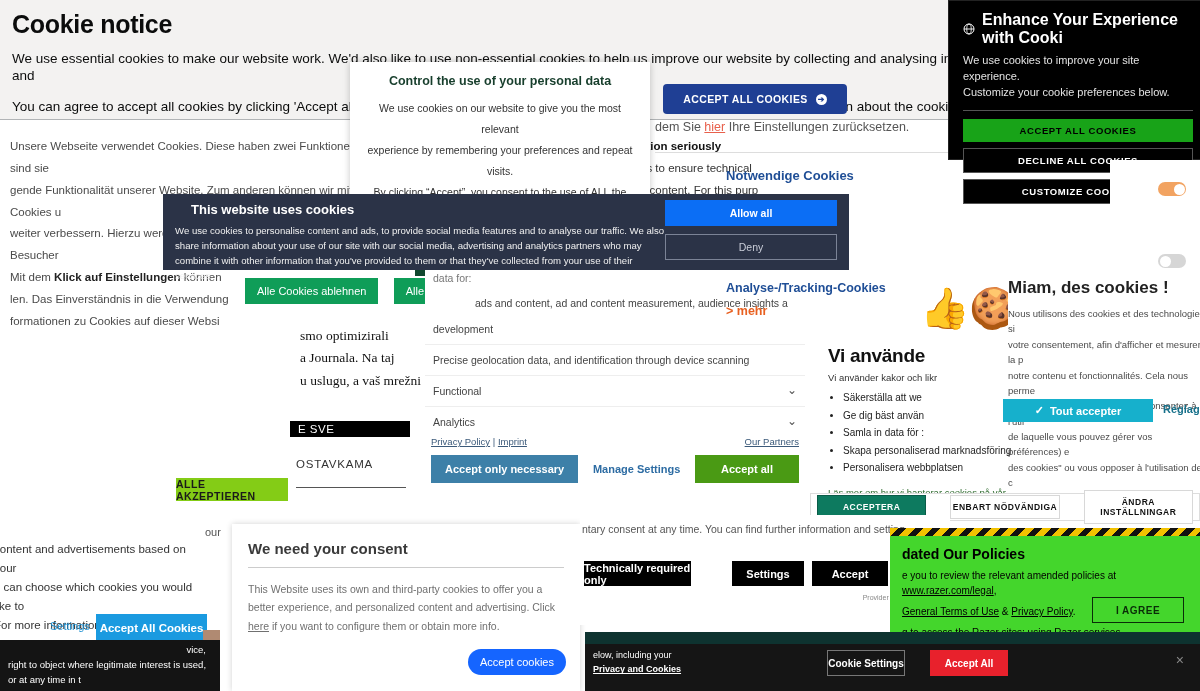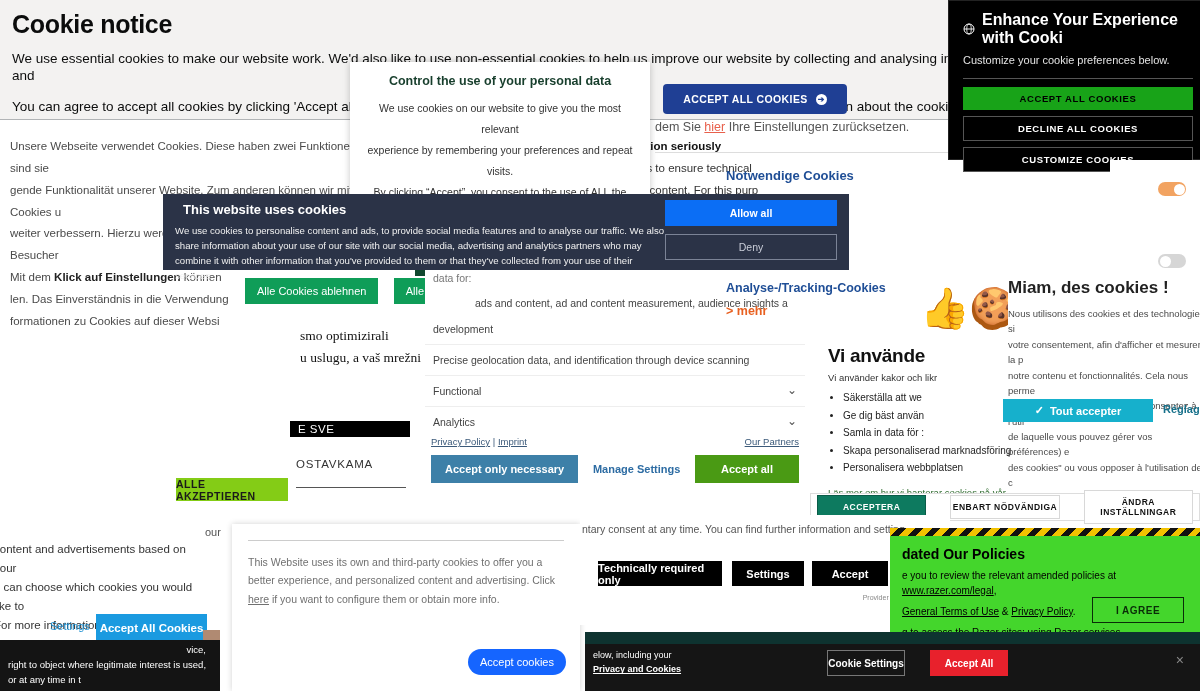--- a/index.html
+++ b/index.html
@@ -90,21 +90,21 @@
   .tog { width:28px; height:14px; border-radius:8px; position:relative; margin-left:48px; }
   .tog .knob { position:absolute; top:1.5px; width:11px; height:11px; border-radius:50%; background:#fff; }
   .tog-on { background:#f2a361; } .tog-on .knob { right:1.5px; }
   .tog-off { background:#d6d6d6; } .tog-off .knob { left:1.5px; }
 
   
   #navy {
     left:163px; top:194px; width:686px; height:76px; background:#2b3347; color:#fff;
     padding:8px 12px;
   }
-  #navy h3 { margin:0 0 7px 8px; font-size:13px; font-weight:bold; }
+  #navy h3 { margin:0 0 7px 16px; font-size:13px; font-weight:bold; }
   #navy p { margin:0; font-size:9.6px; line-height:1.55; width:490px; color:#f0f0f0; }
   #navy .allow {
     position:absolute; right:12px; top:6px; width:172px; height:26px; background:#0b6ef5;
     color:#fff; display:flex; align-items:center; justify-content:center;
     font-size:10.5px; font-weight:bold;
   }
   #navy .deny {
     position:absolute; right:12px; top:40px; width:172px; height:26px; background:#2b3347;
     border:1px solid #7b8396; color:#c9cdd8; display:flex; align-items:center; justify-content:center;
     font-size:10.5px;
@@ -203,21 +203,21 @@
     color:#fff; border-radius:13px; display:flex; align-items:center; justify-content:center;
     font-size:11px;
   }
 
   
   #three-wrap { left:580px; top:515px; width:370px; height:110px; background:#fff; }
   #three-wrap .lead { font-size:10.5px; color:#555; padding:8px 2px 0 2px; }
   .blk-btn { position:absolute; height:25px; background:#000; color:#fff;
              display:flex; align-items:center; justify-content:center;
              font-size:11px; font-weight:bold; }
-  #b-tech { left:18px; top:46px; width:124px; }
+  #b-tech { left:4px; top:46px; width:107px; }
   #b-set  { left:152px; top:46px; width:72px; }
   #b-acc  { left:232px; top:46px; width:76px; }
   #prov { position:absolute; right:12px; top:79px; font-size:7px; color:#888; }
 
   
   #razer { left:890px; top:536px; width:310px; height:97px; background:#44d62c; color:#000;
            padding:10px 12px; }
   #razer h3 { margin:0 0 6px 0; font-size:14px; font-weight:bold; }
   #razer p { margin:0 0 6px 0; font-size:10px; line-height:1.5; }
   #razer a { color:#000; text-decoration:underline; }
@@ -259,20 +259,21 @@
   <div>Unsere Webseite verwendet Cookies. Diese haben zwei Funktionen: Zum einen sind sie</div>
   <div>gende Funktionalität unserer Website. Zum anderen können wir mit Hilfe der Cookies u</div>
   <div>weiter verbessern. Hierzu werden u. a. pseudonymisierte Daten von Website-Besucher</div>
   <div><span>Mit dem </span><b>Klick auf Einstellungen</b><span> können</span></div>
   <div>len. Das Einverständnis in die Verwendung</div>
   <div>formationen zu Cookies auf dieser Websi</div>
 </div>
 
 <div class="layer" id="hr-text">
   <div>smo optimizirali</div>
+  <div>a Journala. Na taj</div>
   <div>u uslugu, a vaš mrežni</div>
 </div>
 
 <div class="layer" id="serious">
   <div class="hd">ction seriously</div>
   <div>us to ensure technical</div>
   <div>d content. For this purp</div>
 </div>
 
 <div class="layer" id="control-panel">
@@ -301,20 +302,21 @@
 <div class="layer" id="enhance">
   <div class="ehead">
     <svg class="globe-icon" viewBox="0 0 24 24">
       <circle cx="12" cy="12" r="10" fill="none" stroke="#fff" stroke-width="2"></circle>
       <ellipse cx="12" cy="12" rx="4.5" ry="10" fill="none" stroke="#fff" stroke-width="1.6"></ellipse>
       <line x1="2" y1="12" x2="22" y2="12" stroke="#fff" stroke-width="1.8"></line>
     </svg>
     <span>Enhance Your Experience with Cooki</span>
   </div>
   <div class="esub">
+    <div>We use cookies to improve your site experience.</div>
     <div>Customize your cookie preferences below.</div>
   </div>
   <hr>
   <div class="ebtn ebtn-green">ACCEPT ALL COOKIES</div>
   <div class="ebtn ebtn-ghost">DECLINE ALL COOKIES</div>
   <div class="ebtn ebtn-ghost">CUSTOMIZE COOKIES</div>
 </div>
 
 <div class="layer" id="toggles">
   <div class="tog tog-on" style="margin-top:22px">
@@ -429,20 +431,21 @@
 <div class="layer" id="bl-accept">Accept All Cookies</div>
 
 <div class="layer" id="skin"></div>
 <div class="layer" id="blackstrip">
   <div style="text-align:right;margin-right:6px;margin-top:-12px">vice,</div>
   <div>right to object where legitimate interest is used, or at any time in t</div>
   <u>Statement</u>
 </div>
 
 <div class="layer" id="consent">
+  <h2>We need your consent</h2>
   <hr>
   <p>
     <span>This Website uses its own and third-party cookies to offer you a better experience,</span>
     <span>and personalized content and advertising. Click </span><a href="#">here</a><span> if you want to configure</span>
     <span>them or obtain more info.</span>
   </p>
   <div id="accept-cookies">Accept cookies</div>
 </div>
 
 <div class="layer" id="three-wrap">

